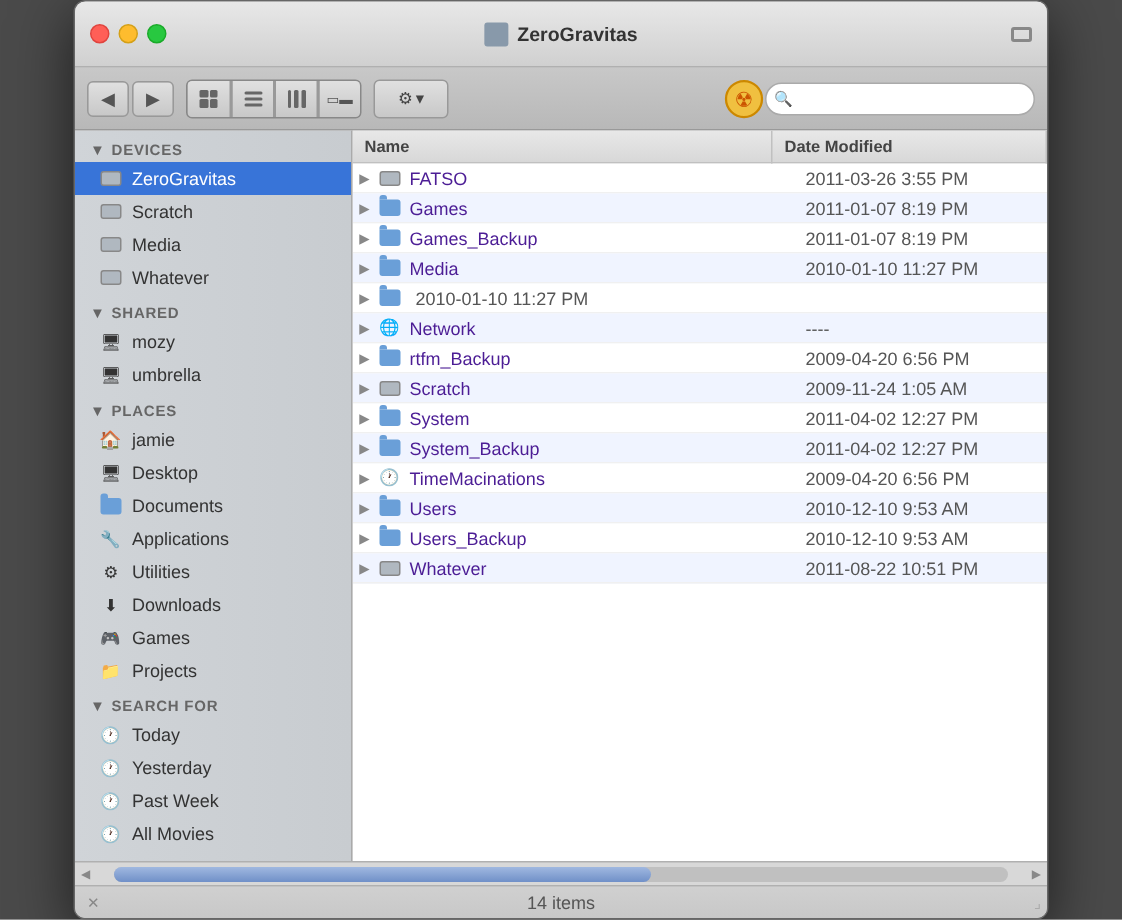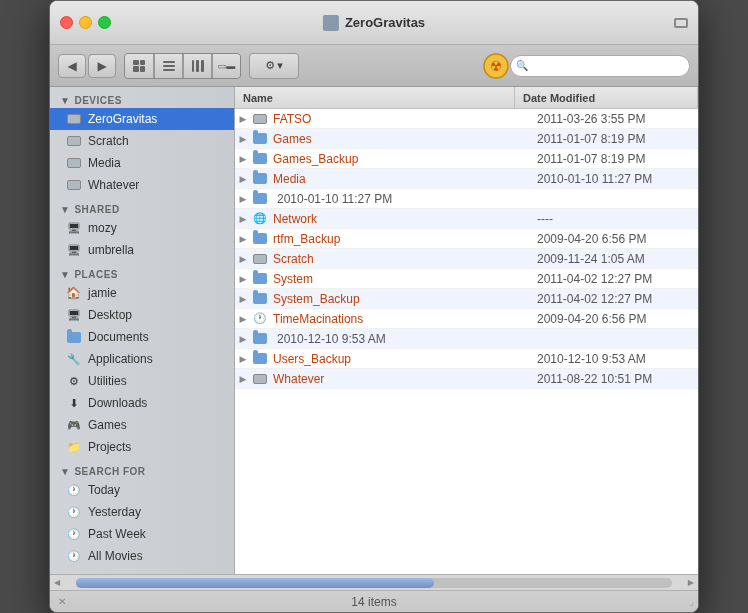--- a/index.html
+++ b/index.html
@@ -283,21 +283,21 @@
       width: 18px;
       height: 18px;
       display: flex;
       align-items: center;
       justify-content: center;
       flex-shrink: 0;
     }
     .file-row-name {
       flex: 0 0 260px;
       padding-left: 4px;
-      color: #c2410c;
+      color: #4c1d95;
       white-space: nowrap;
       overflow: hidden;
       text-overflow: ellipsis;
     }
     .file-row-date {
       flex: 1;
       color: #555;
       padding-left: 8px;
       white-space: nowrap;
     }
@@ -722,20 +722,21 @@
               <span style="font-size:11px;">🕐</span>
             </div>
             <div class="file-row-name">TimeMacinations</div>
             <div class="file-row-date">2009-04-20 6:56 PM</div>
           </div>
           <div class="file-row">
             <div class="file-row-arrow">▶</div>
             <div class="file-row-icon">
               <span class="small-folder"></span>
             </div>
+            <div class="file-row-name">Users</div>
             <div class="file-row-date">2010-12-10 9:53 AM</div>
           </div>
           <div class="file-row">
             <div class="file-row-arrow">▶</div>
             <div class="file-row-icon">
               <span class="small-folder"></span>
             </div>
             <div class="file-row-name">Users_Backup</div>
             <div class="file-row-date">2010-12-10 9:53 AM</div>
           </div>

